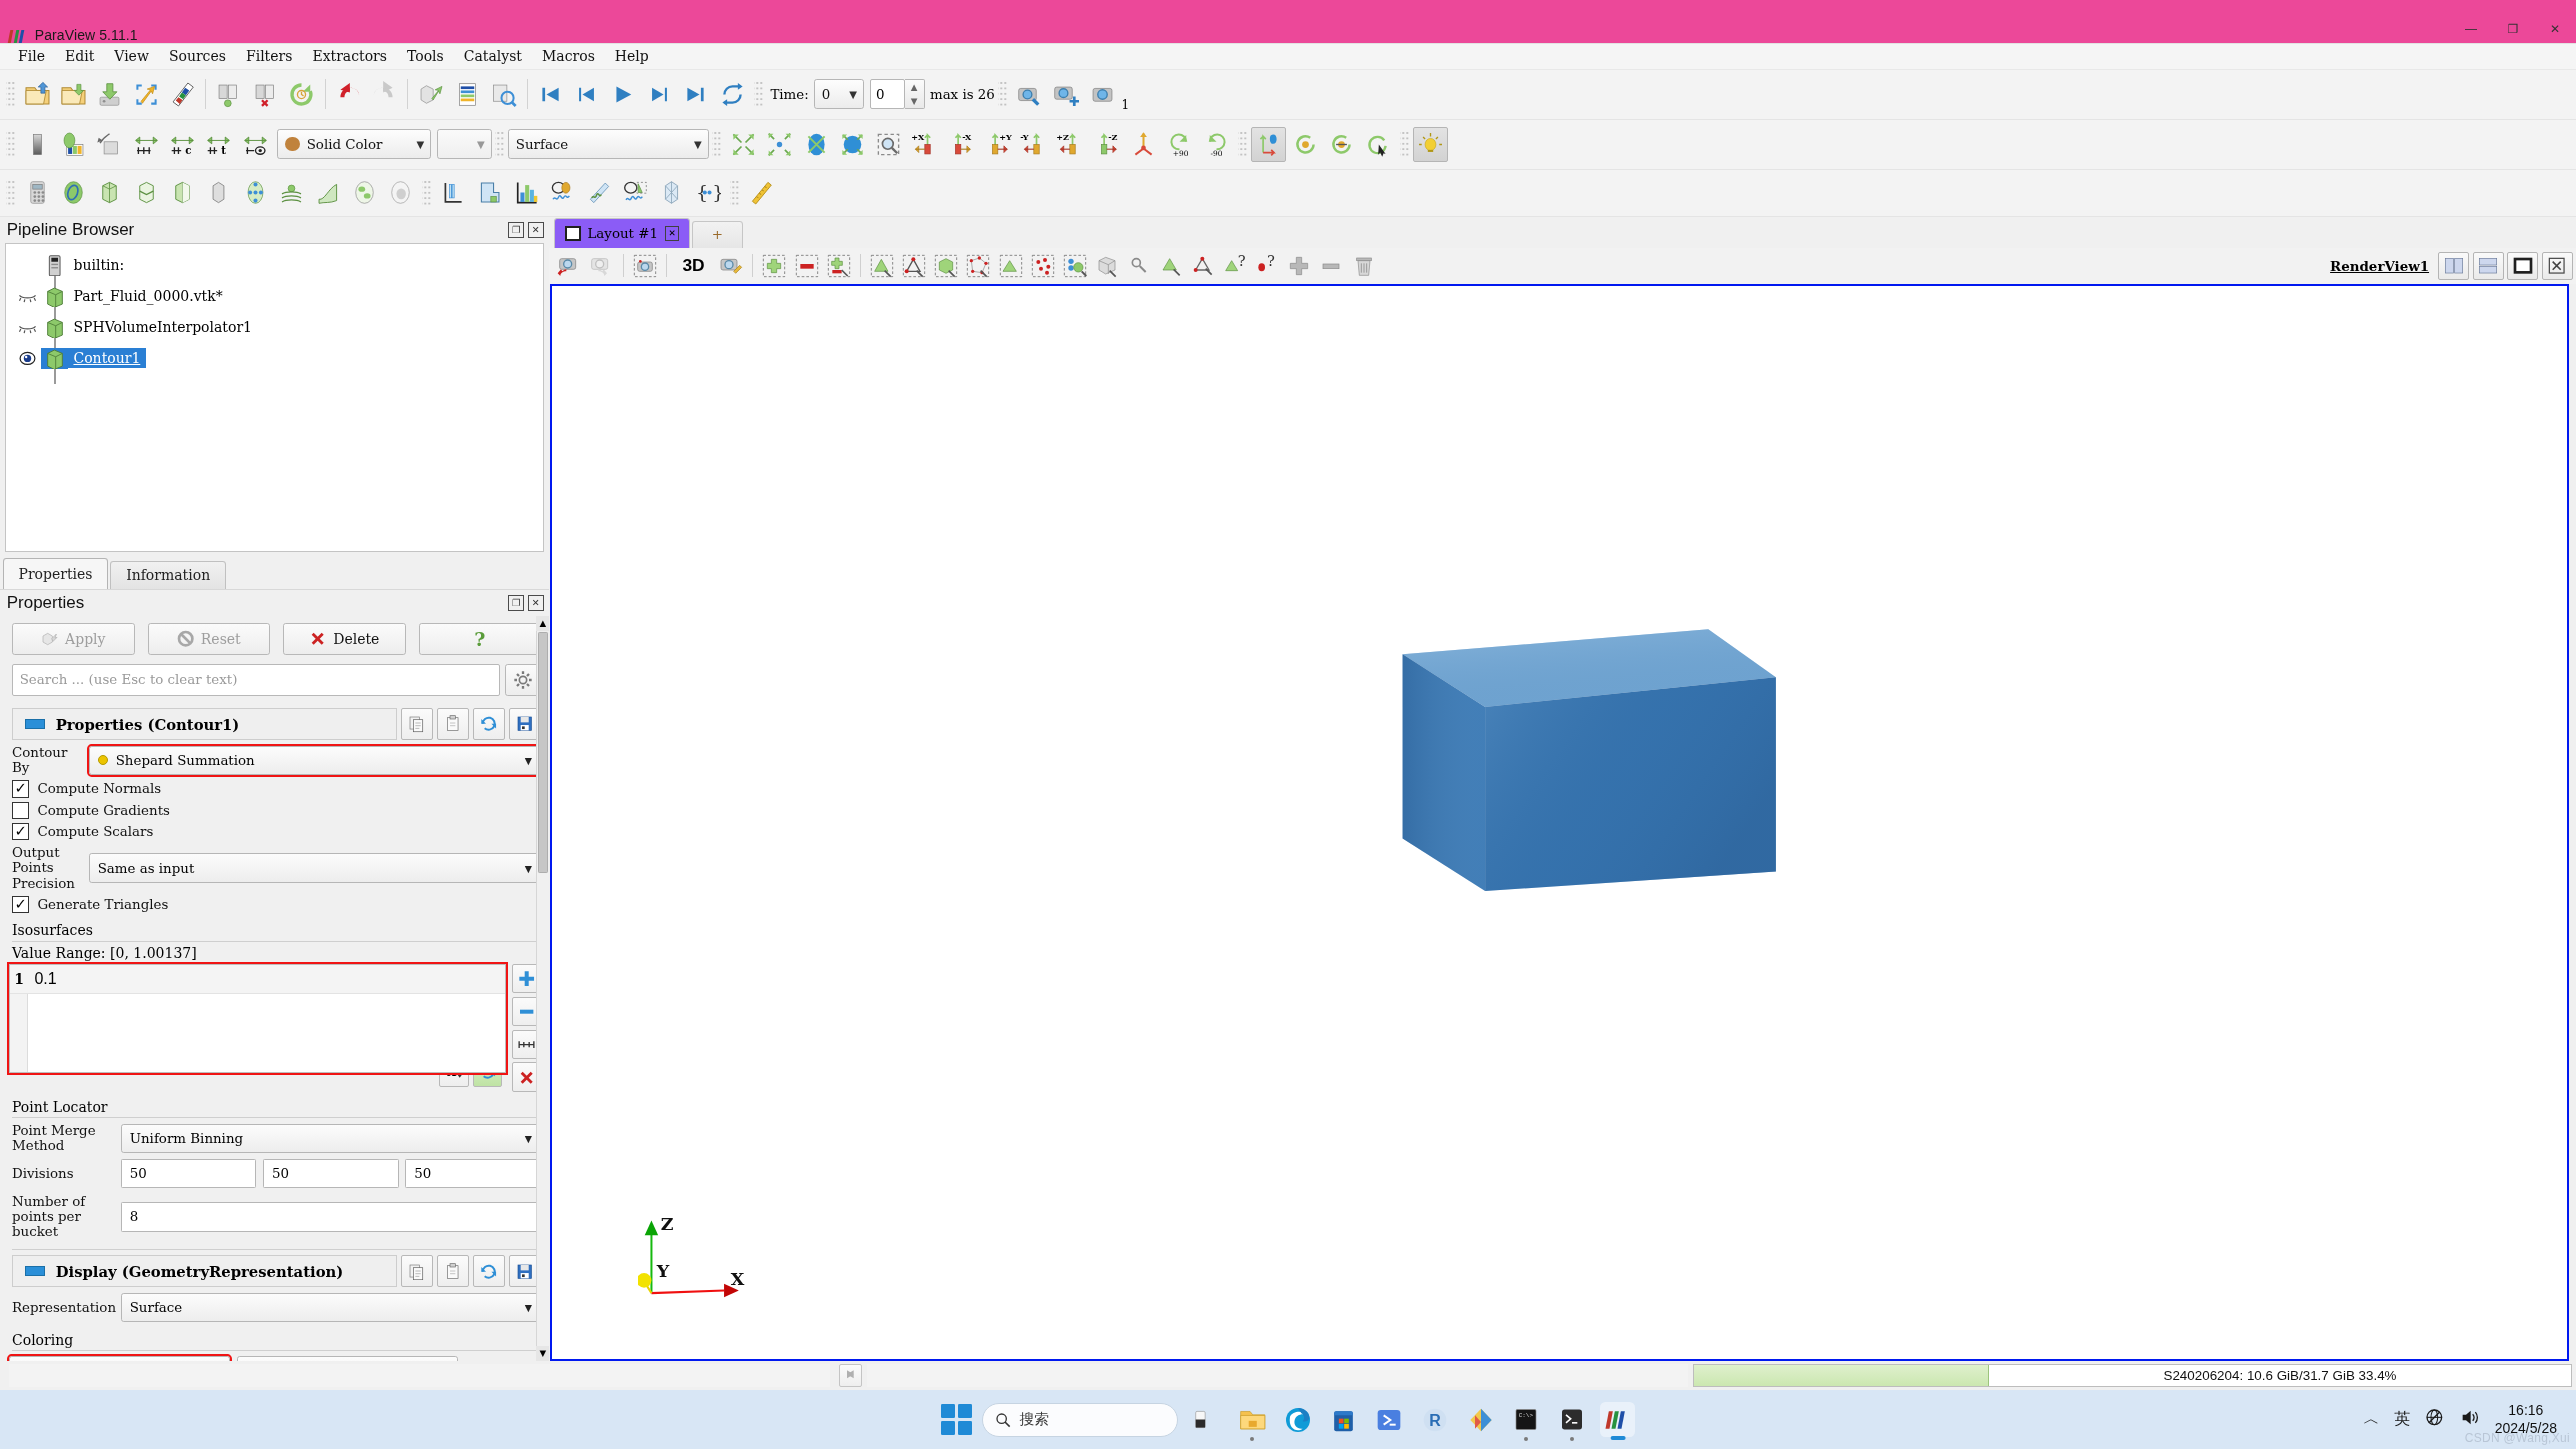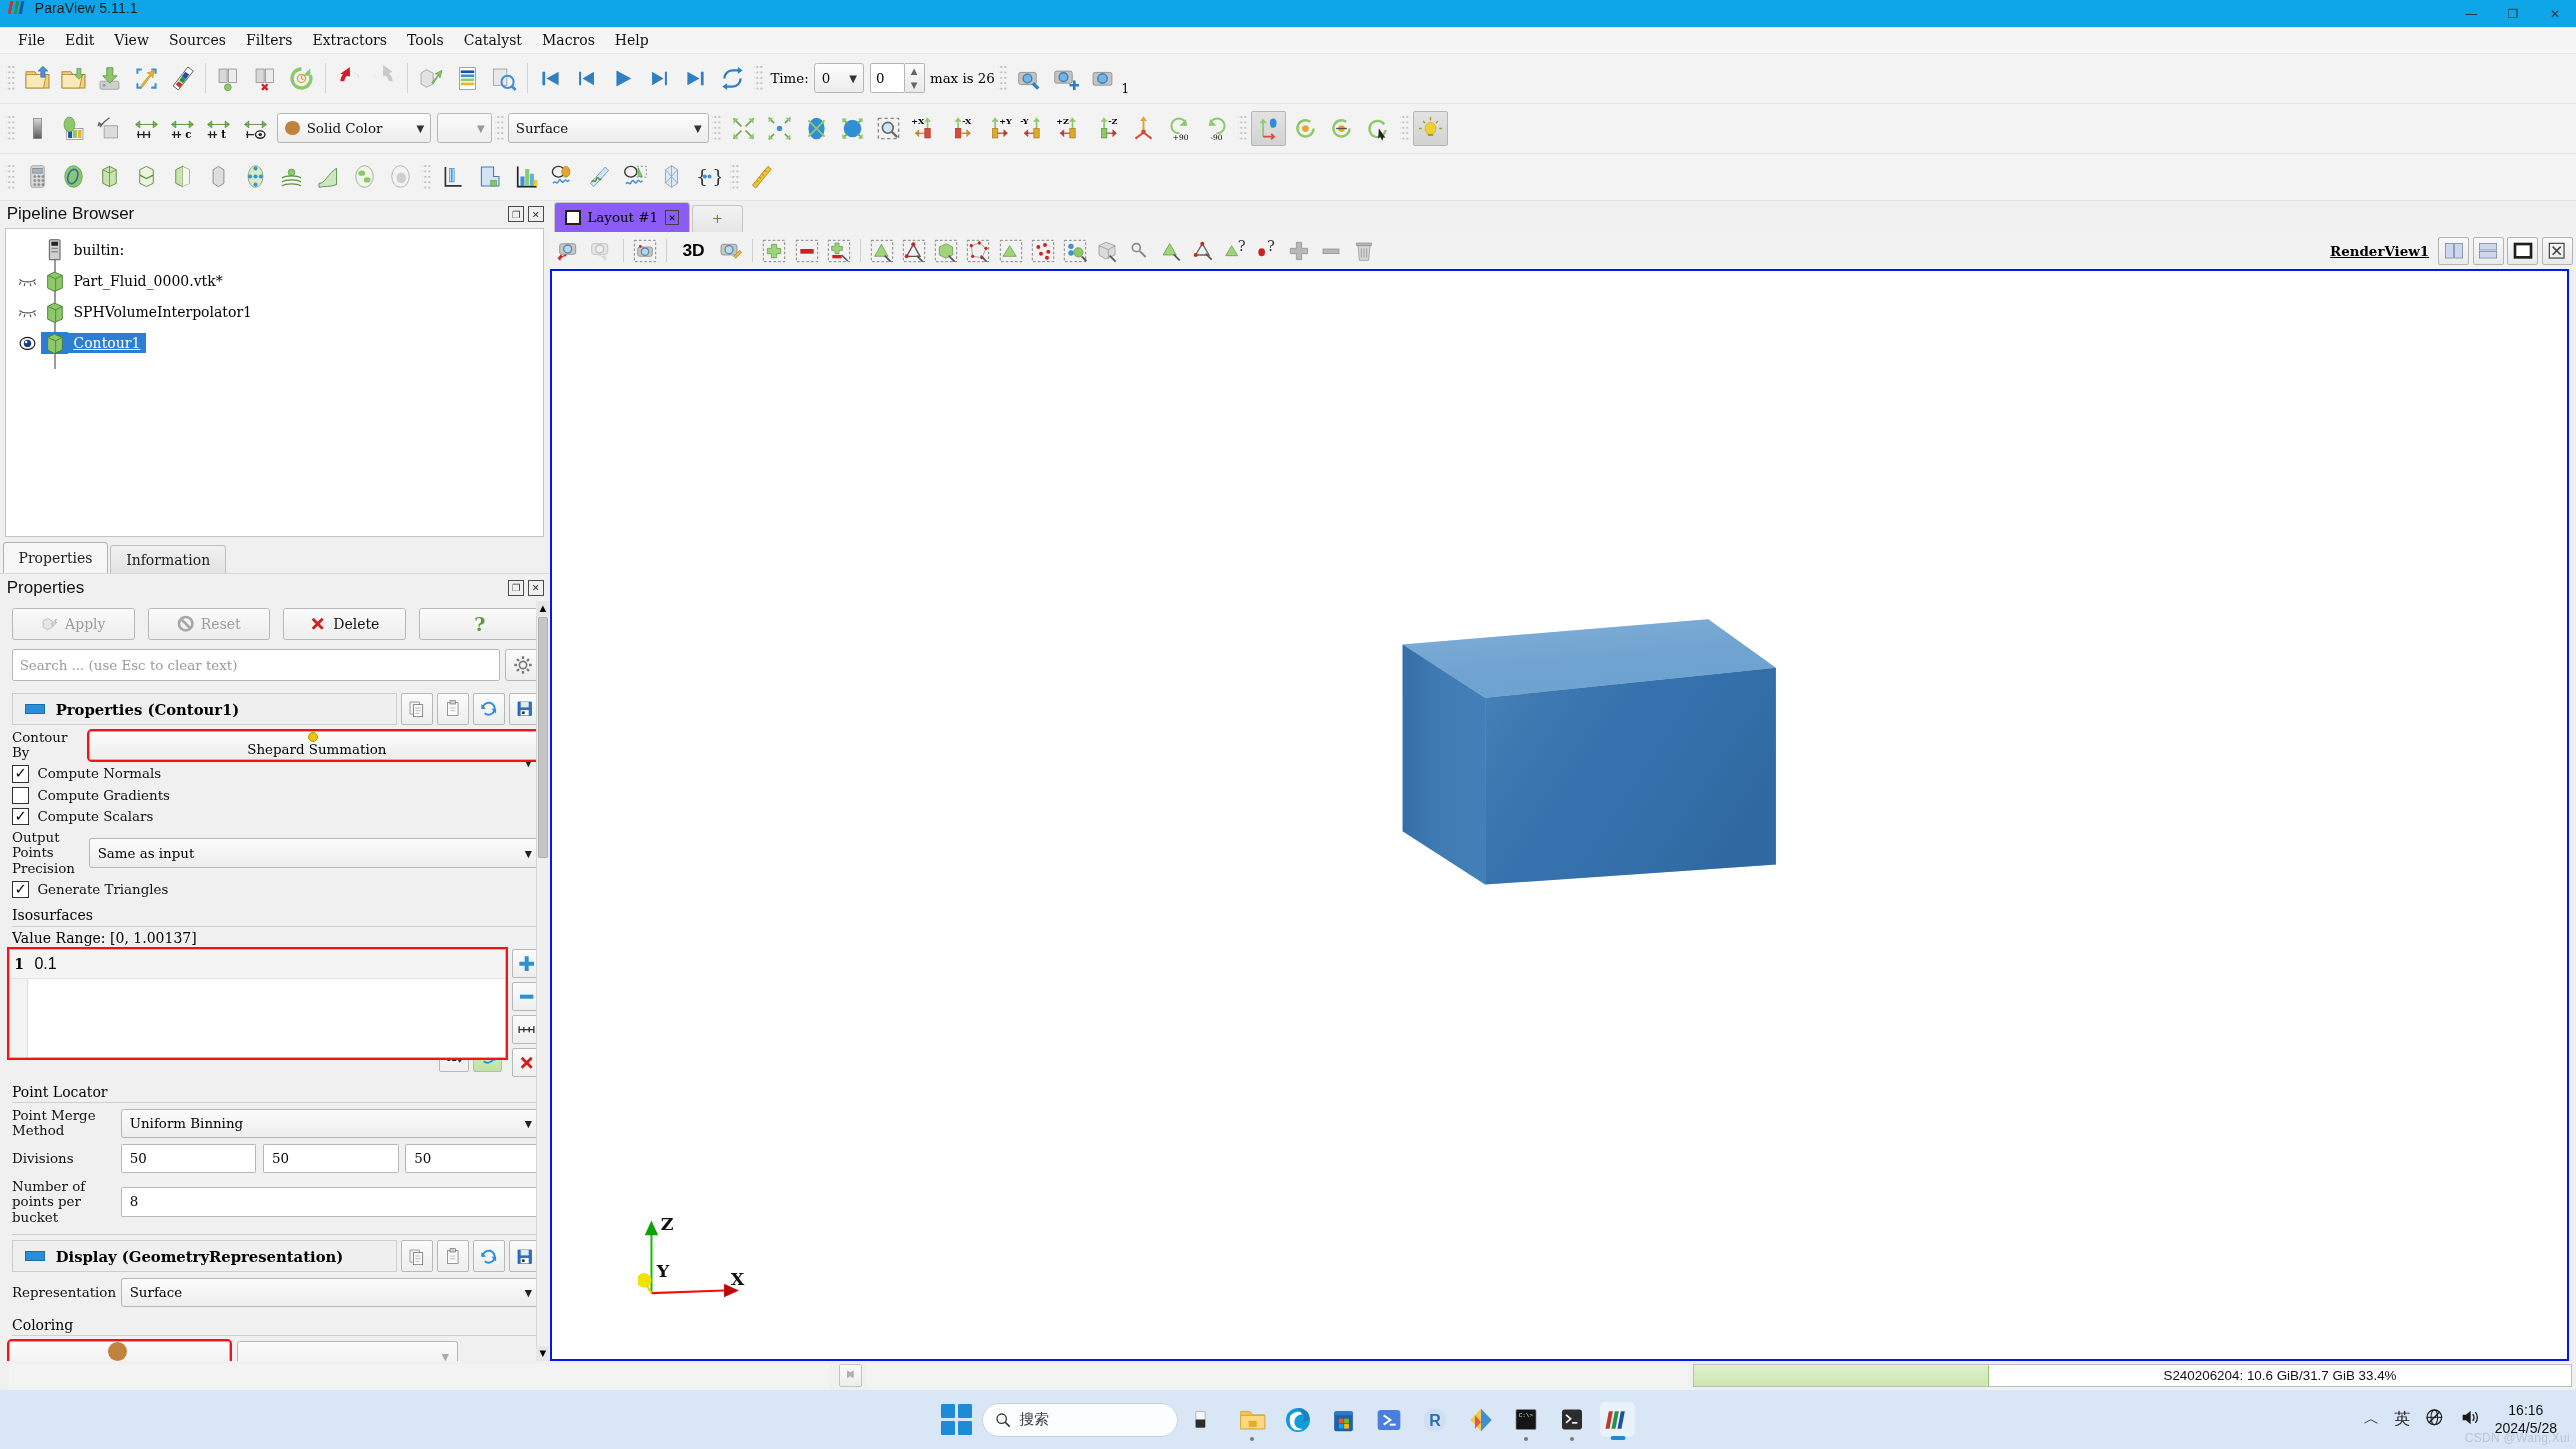--- a/index.html
+++ b/index.html
@@ -8,21 +8,21 @@
     font-family: "DejaVu Serif", "Liberation Serif", serif;
     font-size: 14.8px;
     background:#f0f0f0;
     color:#000;
     -webkit-font-smoothing: antialiased;
   }
   .app { position:absolute; inset:0; display:flex; flex-direction:column; background:#f0f0f0; }
 
   
   .titlebar {
-    height:28px; background:#0ea5e9; display:flex; align-items:flex-start;
+    height:44px; background:#ec4899; display:flex; align-items:flex-end;
     border-bottom:0.7px solid #e2e2e2; flex:0 0 auto; position:relative;
   }
   .tb-logo { width:17.4px; height:14.8px; margin-left:9.4px; margin-right:8px; display:flex; gap:2px; align-items:flex-end;}
   .tb-logo i { display:block; width:3.4px; height:13.4px; transform:skewX(-11deg); }
   .tb-title { font-family:"Liberation Sans",sans-serif; font-size:14px; color:#1a1a1a; letter-spacing:0.1px;}
   .wincontrols { margin-left:auto; display:flex; height:28px; }
   .wincontrols div {
     width:42px; height:28px; display:flex; align-items:center; justify-content:center;
     font-family:"Liberation Sans",sans-serif; font-size:12px; color:#333;
   }
@@ -157,21 +157,21 @@
   }
   .iso-gutter { position:absolute; left:0; top:0; bottom:0; width:17.4px; background:#f3f3f3; border-right:0.7px solid #dcdcdc;}
   .iso-row { height:29.5px; display:flex; align-items:center; background:#f4f4f4; border-bottom:0.7px solid #e3e3e3; position:relative; z-index:1;}
   .iso-idx { width:17.4px; text-align:center; font-size:14px; font-weight:bold; flex:0 0 auto;}
   .iso-val { font-size:16px; padding-left:6.7px; font-family:"Liberation Sans",sans-serif;}
   .iso-btns { display:flex; flex-direction:column; gap:3.4px; width:29.5px; flex:0 0 auto;}
   .isb { width:29.5px; height:29.5px; border:0.7px solid #b8b8b8; border-radius:2px;
     background:linear-gradient(#fbfbfb,#eeeeee); display:flex; align-items:center; justify-content:center;}
   .isb.green { background:linear-gradient(#d9efc8,#bfe3a4); }
 
-  .redbox { outline:2.7px solid #f01414; outline-offset:0px;flex-direction:column; }
+  .redbox { outline:2.7px solid #f01414; outline-offset:0px; }
 
   .scrollcol {
     position:absolute; right:0; top:0; bottom:0; width:13.4px; background:#f0f0f0;
     border-left:0.7px solid #d6d6d6; display:flex; flex-direction:column; align-items:center;
   }
   .scrollcol .sc-arr { width:13.4px; height:14.8px; display:flex; align-items:center; justify-content:center; font-size:8.7px; background:#e6e6e6;}
   .scrollcol .sc-thumb { width:9.4px; background:#c6c6c6; border:0.7px solid #adadad; border-radius:1.3px;}
 
   
   .rightpane { flex:1 1 auto; display:flex; flex-direction:column; min-width:0; background:#f0f0f0; }

